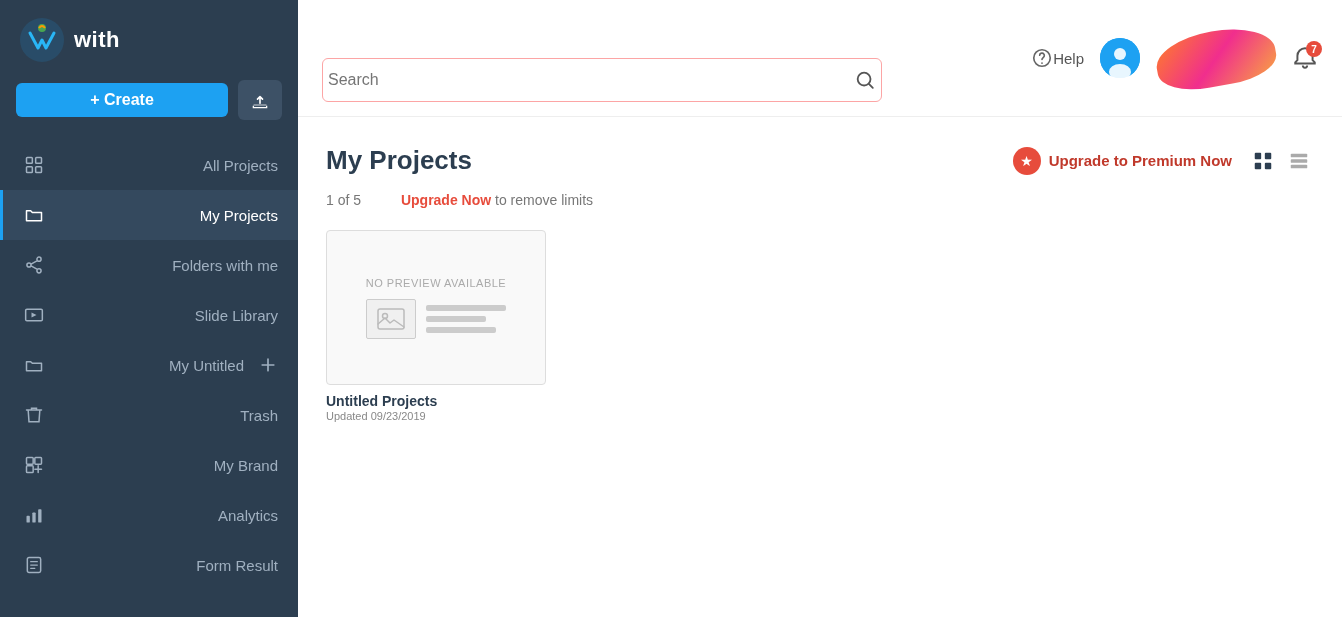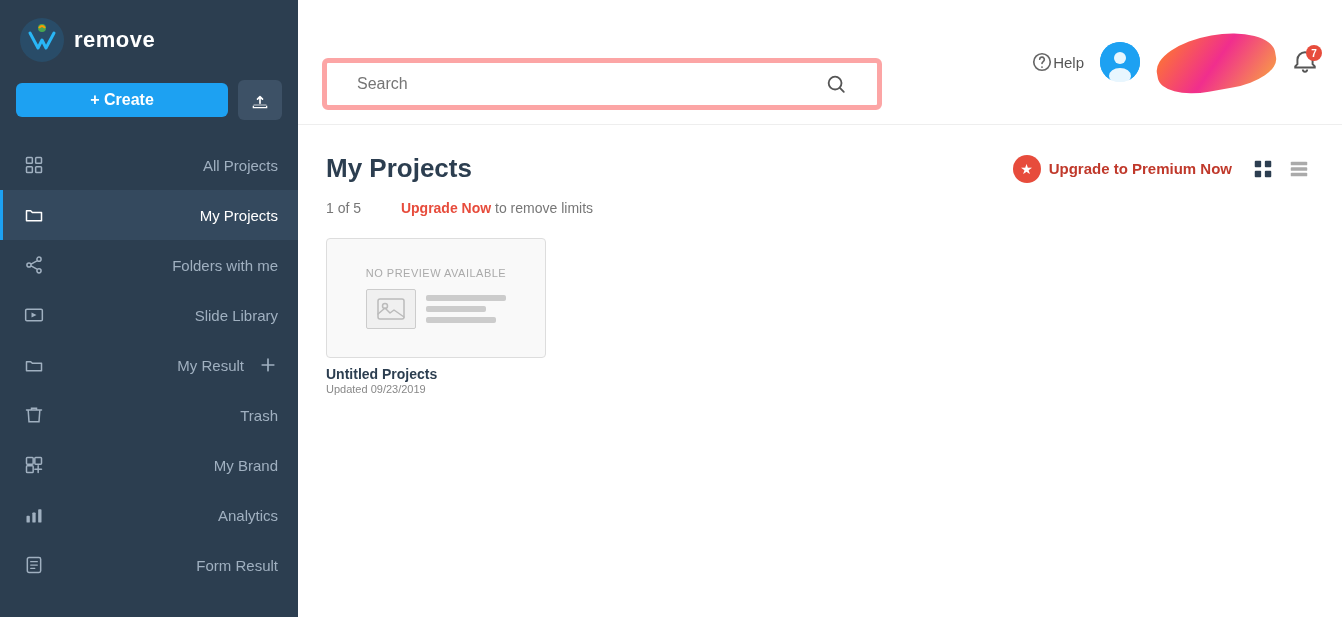--- a/index.html
+++ b/index.html
@@ -125,23 +125,23 @@
       padding: 14px 24px;
       gap: 20px;
       border-bottom: 1px solid #eee;
       background: #fff;
     }
 
     .search-box {
       flex: 1;
       display: flex;
       align-items: center;
-      border: 5px solid #fca5a5;
+      border: 1px solid #fca5a5;
       border-radius: 6px;
-      padding: 0 30px;
+      padding: 0 5px;
       background: #fff;
       max-width: 560px;
       margin-top: 44px;
     }
 
     .search-input {
       flex: 1;
       border: none;
       outline: none;
       font-size: 16px;
@@ -302,21 +302,21 @@
       gap: 20px;
     }
 
     .project-card {
       width: 220px;
       cursor: pointer;
     }
 
     .project-preview {
       width: 220px;
-      height: 120px;
+      height: 155px;
       border: 1px solid #ddd;
       border-radius: 4px;
       background: #f9f9f9;
       display: flex;
       flex-direction: column;
       align-items: center;
       justify-content: center;
       gap: 10px;
       overflow: hidden;
     }
@@ -378,21 +378,21 @@
 
 <aside class="sidebar">
   <div class="sidebar-logo">
 
     <svg class="logo-icon" viewBox="0 0 44 44" fill="none" xmlns="http://www.w3.org/2000/svg">
       <circle cx="22" cy="22" r="22" fill="#1da1f2" opacity="0.15"></circle>
       <path d="M10 15 L18 30 L22 22 L26 30 L34 15" stroke="#29b6f6" stroke-width="3" fill="none" stroke-linecap="round" stroke-linejoin="round"></path>
       <circle cx="22" cy="10" r="4" fill="#4CAF50" opacity="0.9"></circle>
       <path d="M19 10 Q22 6 25 10" stroke="#FF9800" stroke-width="2" fill="none"></path>
     </svg>
-    <span class="logo-text">remove</span>
+    <span class="logo-text">with</span>
   </div>
 
   <div class="sidebar-actions">
     <button class="create-btn">+ Create</button>
     <button class="upload-btn">
       <svg width="20" height="20" viewBox="0 0 24 24" fill="none">
         <path d="M12 16V8M12 8l-3 3M12 8l3 3" stroke="#fff" stroke-width="2" stroke-linecap="round" stroke-linejoin="round"></path>
         <rect x="4" y="17" width="16" height="2" rx="1" fill="#fff" opacity="0.5"></rect>
         <path d="M4 19v2h16v-2" stroke="#fff" stroke-width="1.5" fill="none"></path>
       </svg>
@@ -442,21 +442,21 @@
       </span>
       <span class="nav-item-label">Slide Library</span>
     </div>
 
     <div class="nav-item">
       <span class="nav-icon">
         <svg width="20" height="20" viewBox="0 0 24 24" fill="none">
           <path d="M3 8h5l2 2h11v9H3V8z" stroke="#a0b0c0" stroke-width="1.8" fill="none" stroke-linejoin="round"></path>
         </svg>
       </span>
-      <span class="nav-item-label">My Result</span>
+      <span class="nav-item-label">My Untitled</span>
       <span class="nav-item-add">
         <svg width="20" height="20" viewBox="0 0 24 24" fill="none">
           <path d="M12 5v14M5 12h14" stroke="#a0b0c0" stroke-width="2" stroke-linecap="round"></path>
         </svg>
       </span>
     </div>
 
     <div class="nav-item">
       <span class="nav-icon">
         <svg width="20" height="20" viewBox="0 0 24 24" fill="none">

